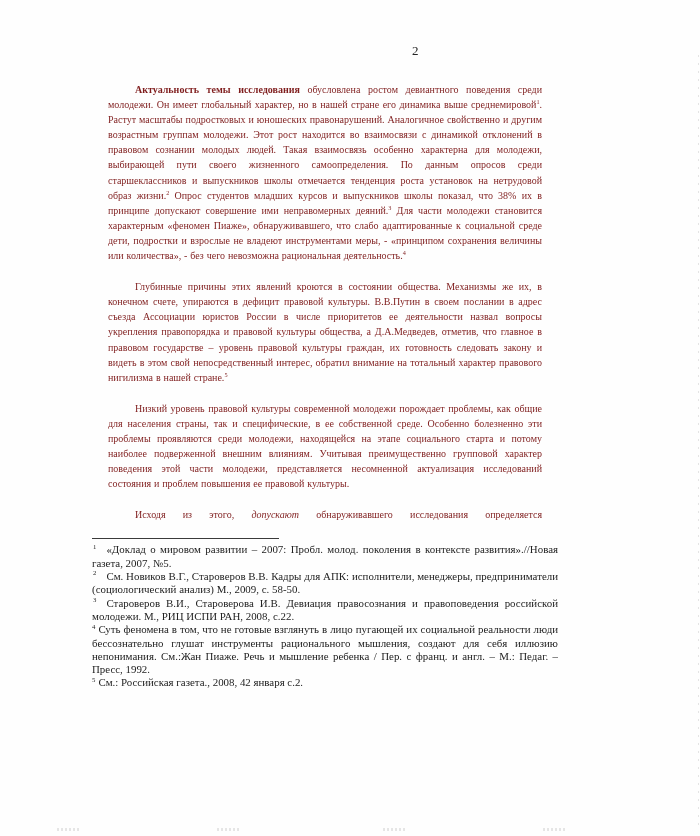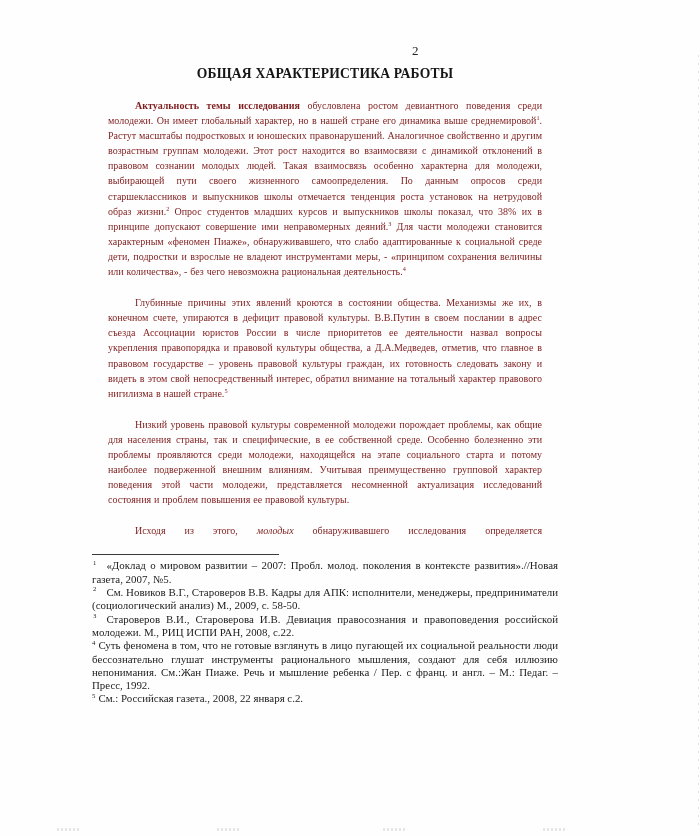--- a/index.html
+++ b/index.html
@@ -31,34 +31,33 @@
     background:repeating-linear-gradient(90deg,#dddddd 0 2px,transparent 2px 4px);
   }
 </style>
 </head>
 <body>
 
 <div class="page">
   <div class="pagenum">2</div>
 
   <div class="content">
-    <h1 class="title">ОБЩАЯ ХАРАКТЕРИСТИКА РАБОТЫ</h1>
     <div class="body-pars">
         <p><b>Актуальность темы исследования</b><span> обусловлена ростом девиантного поведения среди молодежи. Он имеет глобальный характер, но в нашей стране его динамика выше среднемировой</span><sup>1</sup><span>. Растут масштабы подростковых и юношеских правонарушений. Аналогичное свойственно и другим возрастным группам молодежи. Этот рост находится во взаимосвязи с динамикой отклонений в правовом сознании молодых людей. Такая взаимосвязь особенно характерна для молодежи, выбирающей пути своего жизненного самоопределения. По данным опросов среди старшеклассников и выпускников школы отмечается тенденция роста установок на нетрудовой образ жизни.</span><sup>2</sup><span> Опрос студентов младших курсов и выпускников школы показал, что 38% их в принципе допускают совершение ими неправомерных деяний.</span><sup>3</sup><span> Для части молодежи становится характерным «феномен Пиаже», обнаруживавшего, что слабо адаптированные к социальной среде дети, подростки и взрослые не владеют инструментами меры, - «принципом сохранения величины или количества», - без чего невозможна рациональная деятельность.</span><sup>4</sup></p>
         <p><span>Глубинные причины этих явлений кроются в состоянии общества. Механизмы же их, в конечном счете, упираются в дефицит правовой культуры. В.В.Путин в своем послании в адрес съезда Ассоциации юристов России в числе приоритетов ее деятельности назвал вопросы укрепления правопорядка и правовой культуры общества, а Д.А.Медведев, отметив, что главное в правовом государстве – уровень правовой культуры граждан, их готовность следовать закону и видеть в этом свой непосредственный интерес, обратил внимание на тотальный характер правового нигилизма в нашей стране.</span><sup>5</sup></p>
         <p><span>Низкий уровень правовой культуры современной молодежи порождает проблемы, как общие для населения страны, так и специфические, в ее собственной среде. Особенно болезненно эти проблемы проявляются среди молодежи, находящейся на этапе социального старта и потому наиболее подверженной внешним влияниям. Учитывая преимущественно групповой характер поведения этой части молодежи, представляется несомненной актуализация исследований состояния и проблем повышения ее правовой культуры.</span></p>
-        <p><span>Исходя из этого, </span><i>молодых</i><span> обнаруживавшего исследования определяется</span></p>
+        <p><span>Исходя из этого, </span><i>допускают</i><span> обнаруживавшего исследования определяется</span></p>
       </div>
     <hr class="fn-sep">
     <div class="footnotes">
         <div class="footnote tab"><sup>1</sup><span>«Доклад о мировом развитии – 2007: Пробл. молод. поколения в контексте развития».//Новая газета, 2007, №5.</span></div>
         <div class="footnote tab"><sup>2</sup><span>См. Новиков В.Г., Староверов В.В. Кадры для АПК: исполнители, менеджеры, предприниматели (социологический анализ) М., 2009, с. 58-50.</span></div>
         <div class="footnote tab"><sup>3</sup><span>Староверов В.И., Староверова И.В. Девиация правосознания и правоповедения российской молодежи. М., РИЦ ИСПИ РАН, 2008, с.22.</span></div>
         <div class="footnote close"><sup>4</sup><span>Суть феномена в том, что не готовые взглянуть в лицо пугающей их социальной реальности люди бессознательно глушат инструменты рационального мышления, создают для себя иллюзию непонимания. См.:Жан Пиаже. Речь и мышление ребенка / Пер. с франц. и англ. – М.: Педаг. – Пресс, 1992.</span></div>
-        <div class="footnote close"><sup>5</sup><span>См.: Российская газета., 2008, 22 января с.2.</span></div>
+        <div class="footnote close"><sup>5</sup><span>См.: Российская газета., 2008, 42 января с.2.</span></div>
       </div>
   </div>
 
   <div class="edge-line"></div>
   <div class="smudge" style="left:57px;width:24px"></div>
   <div class="smudge" style="left:217px;width:23px"></div>
   <div class="smudge" style="left:383px;width:24px"></div>
   <div class="smudge" style="left:543px;width:24px"></div>
 </div>
 

